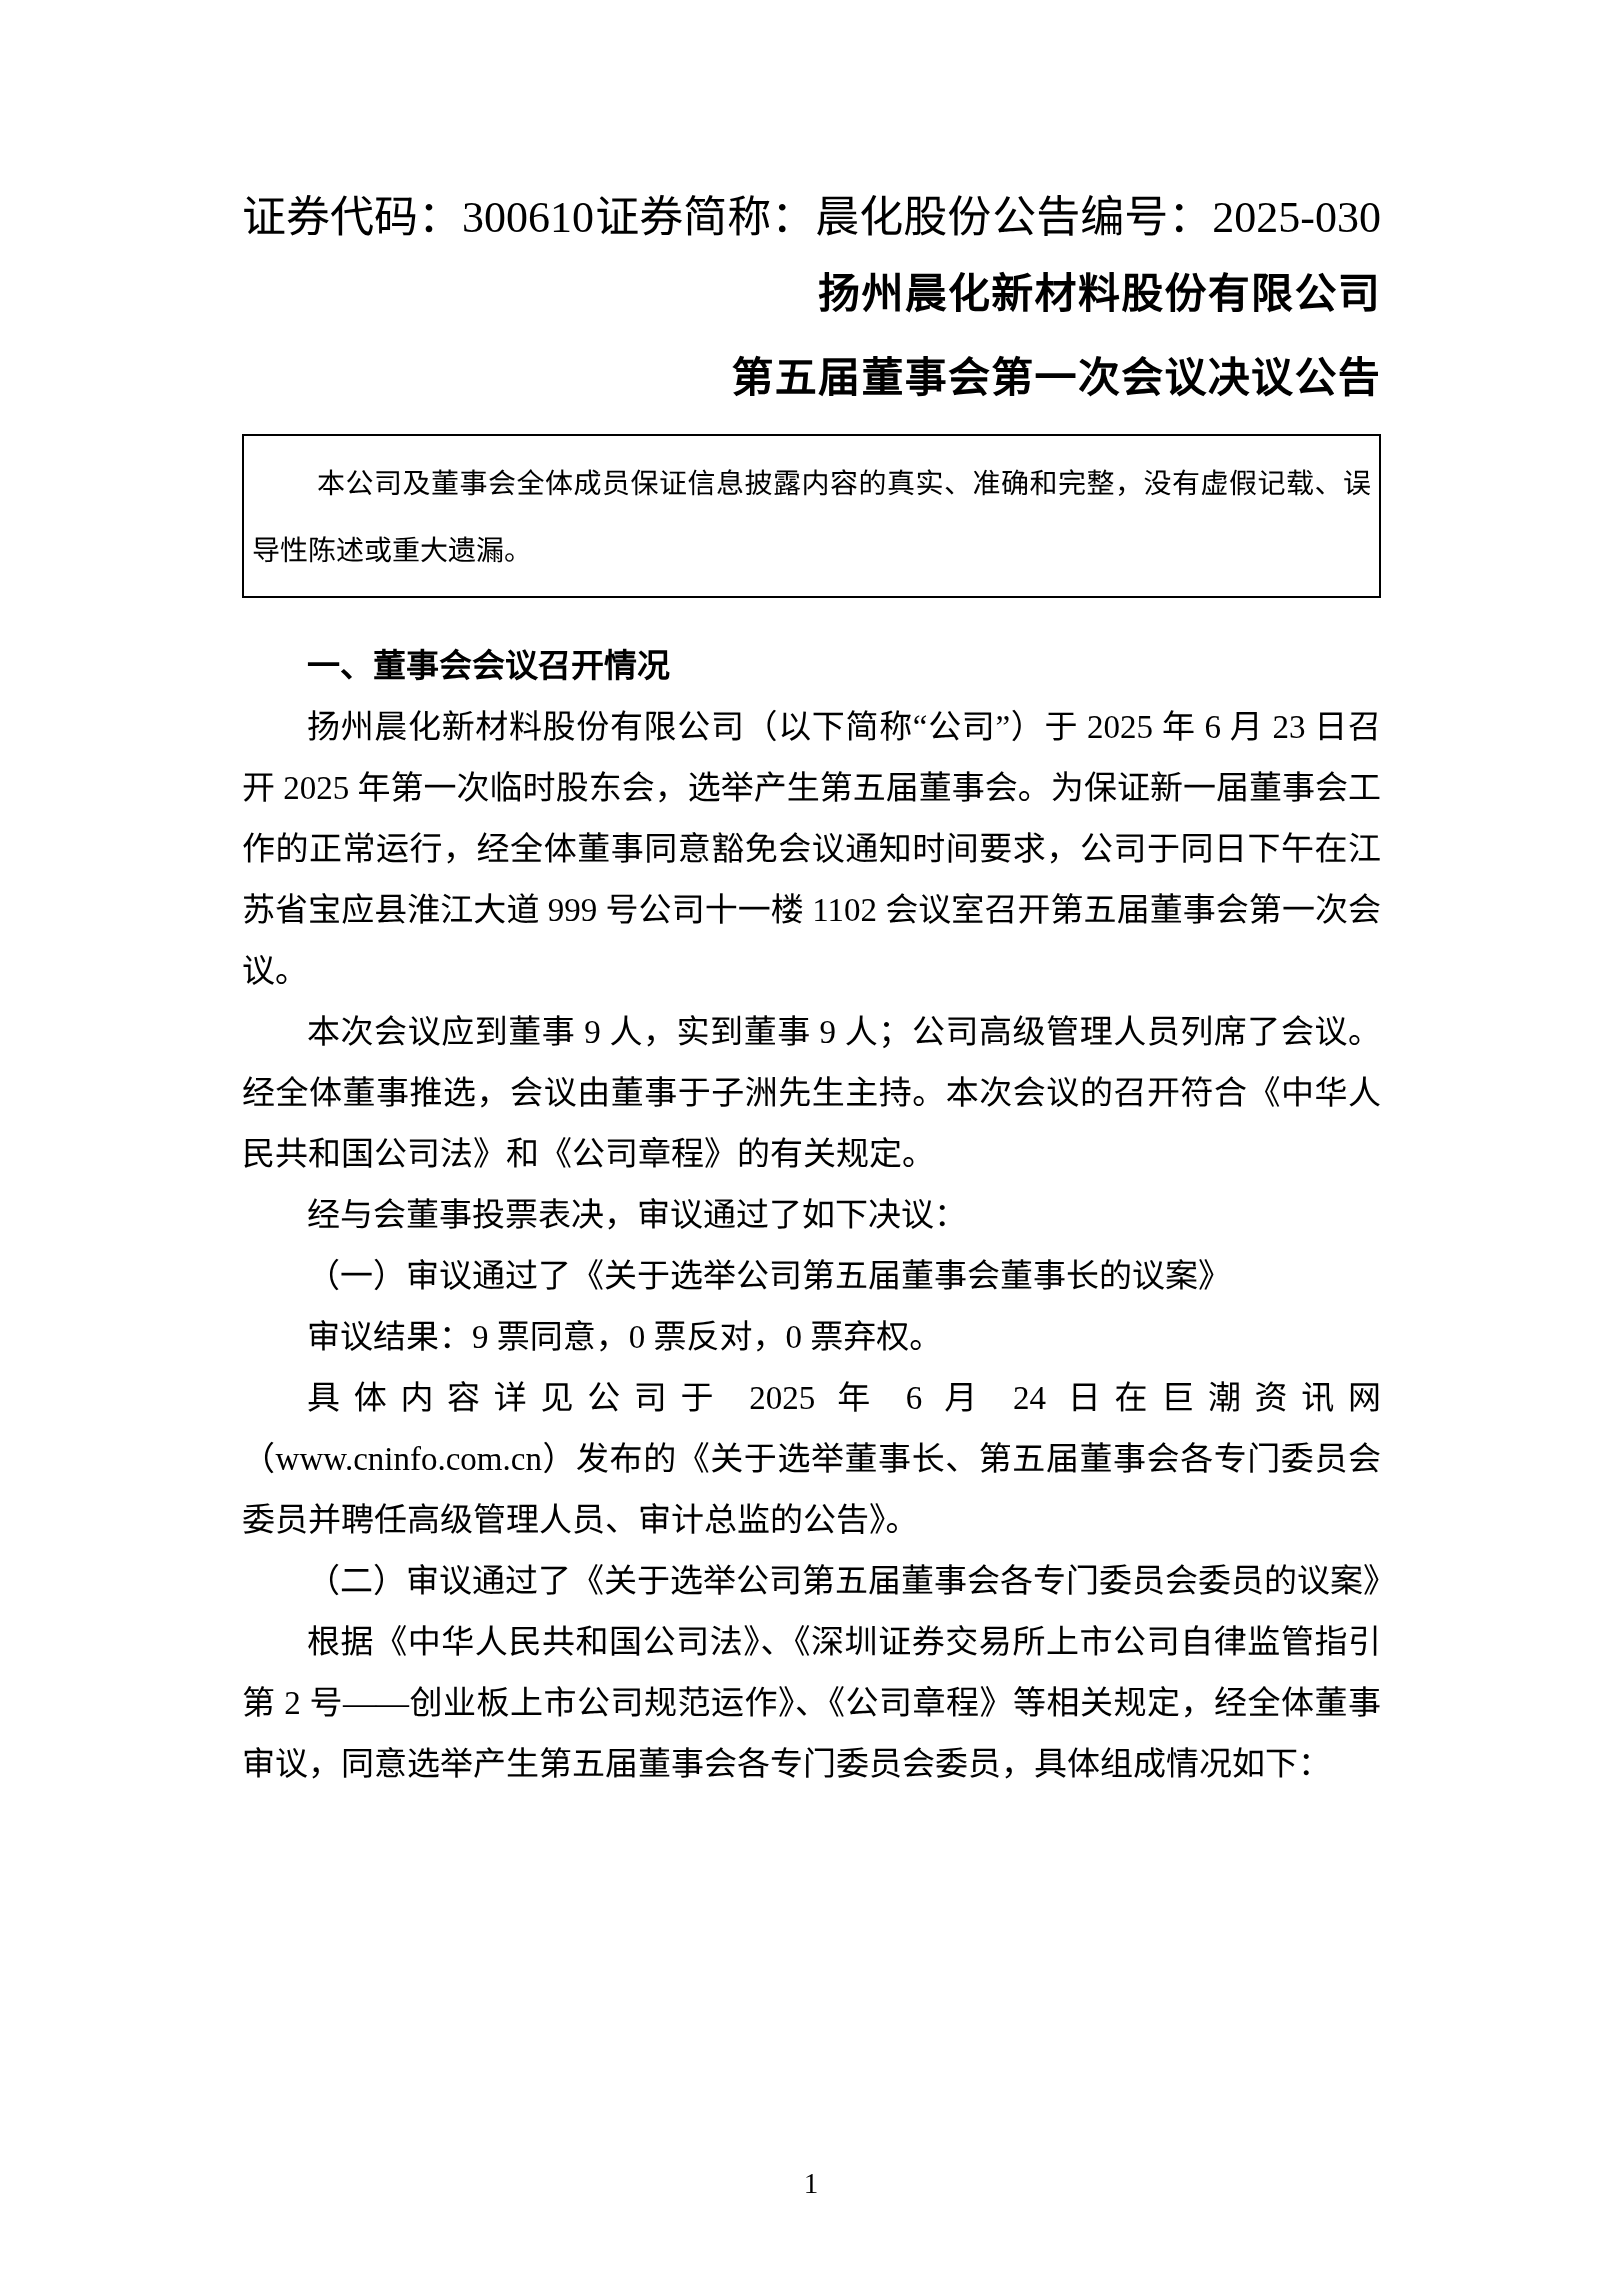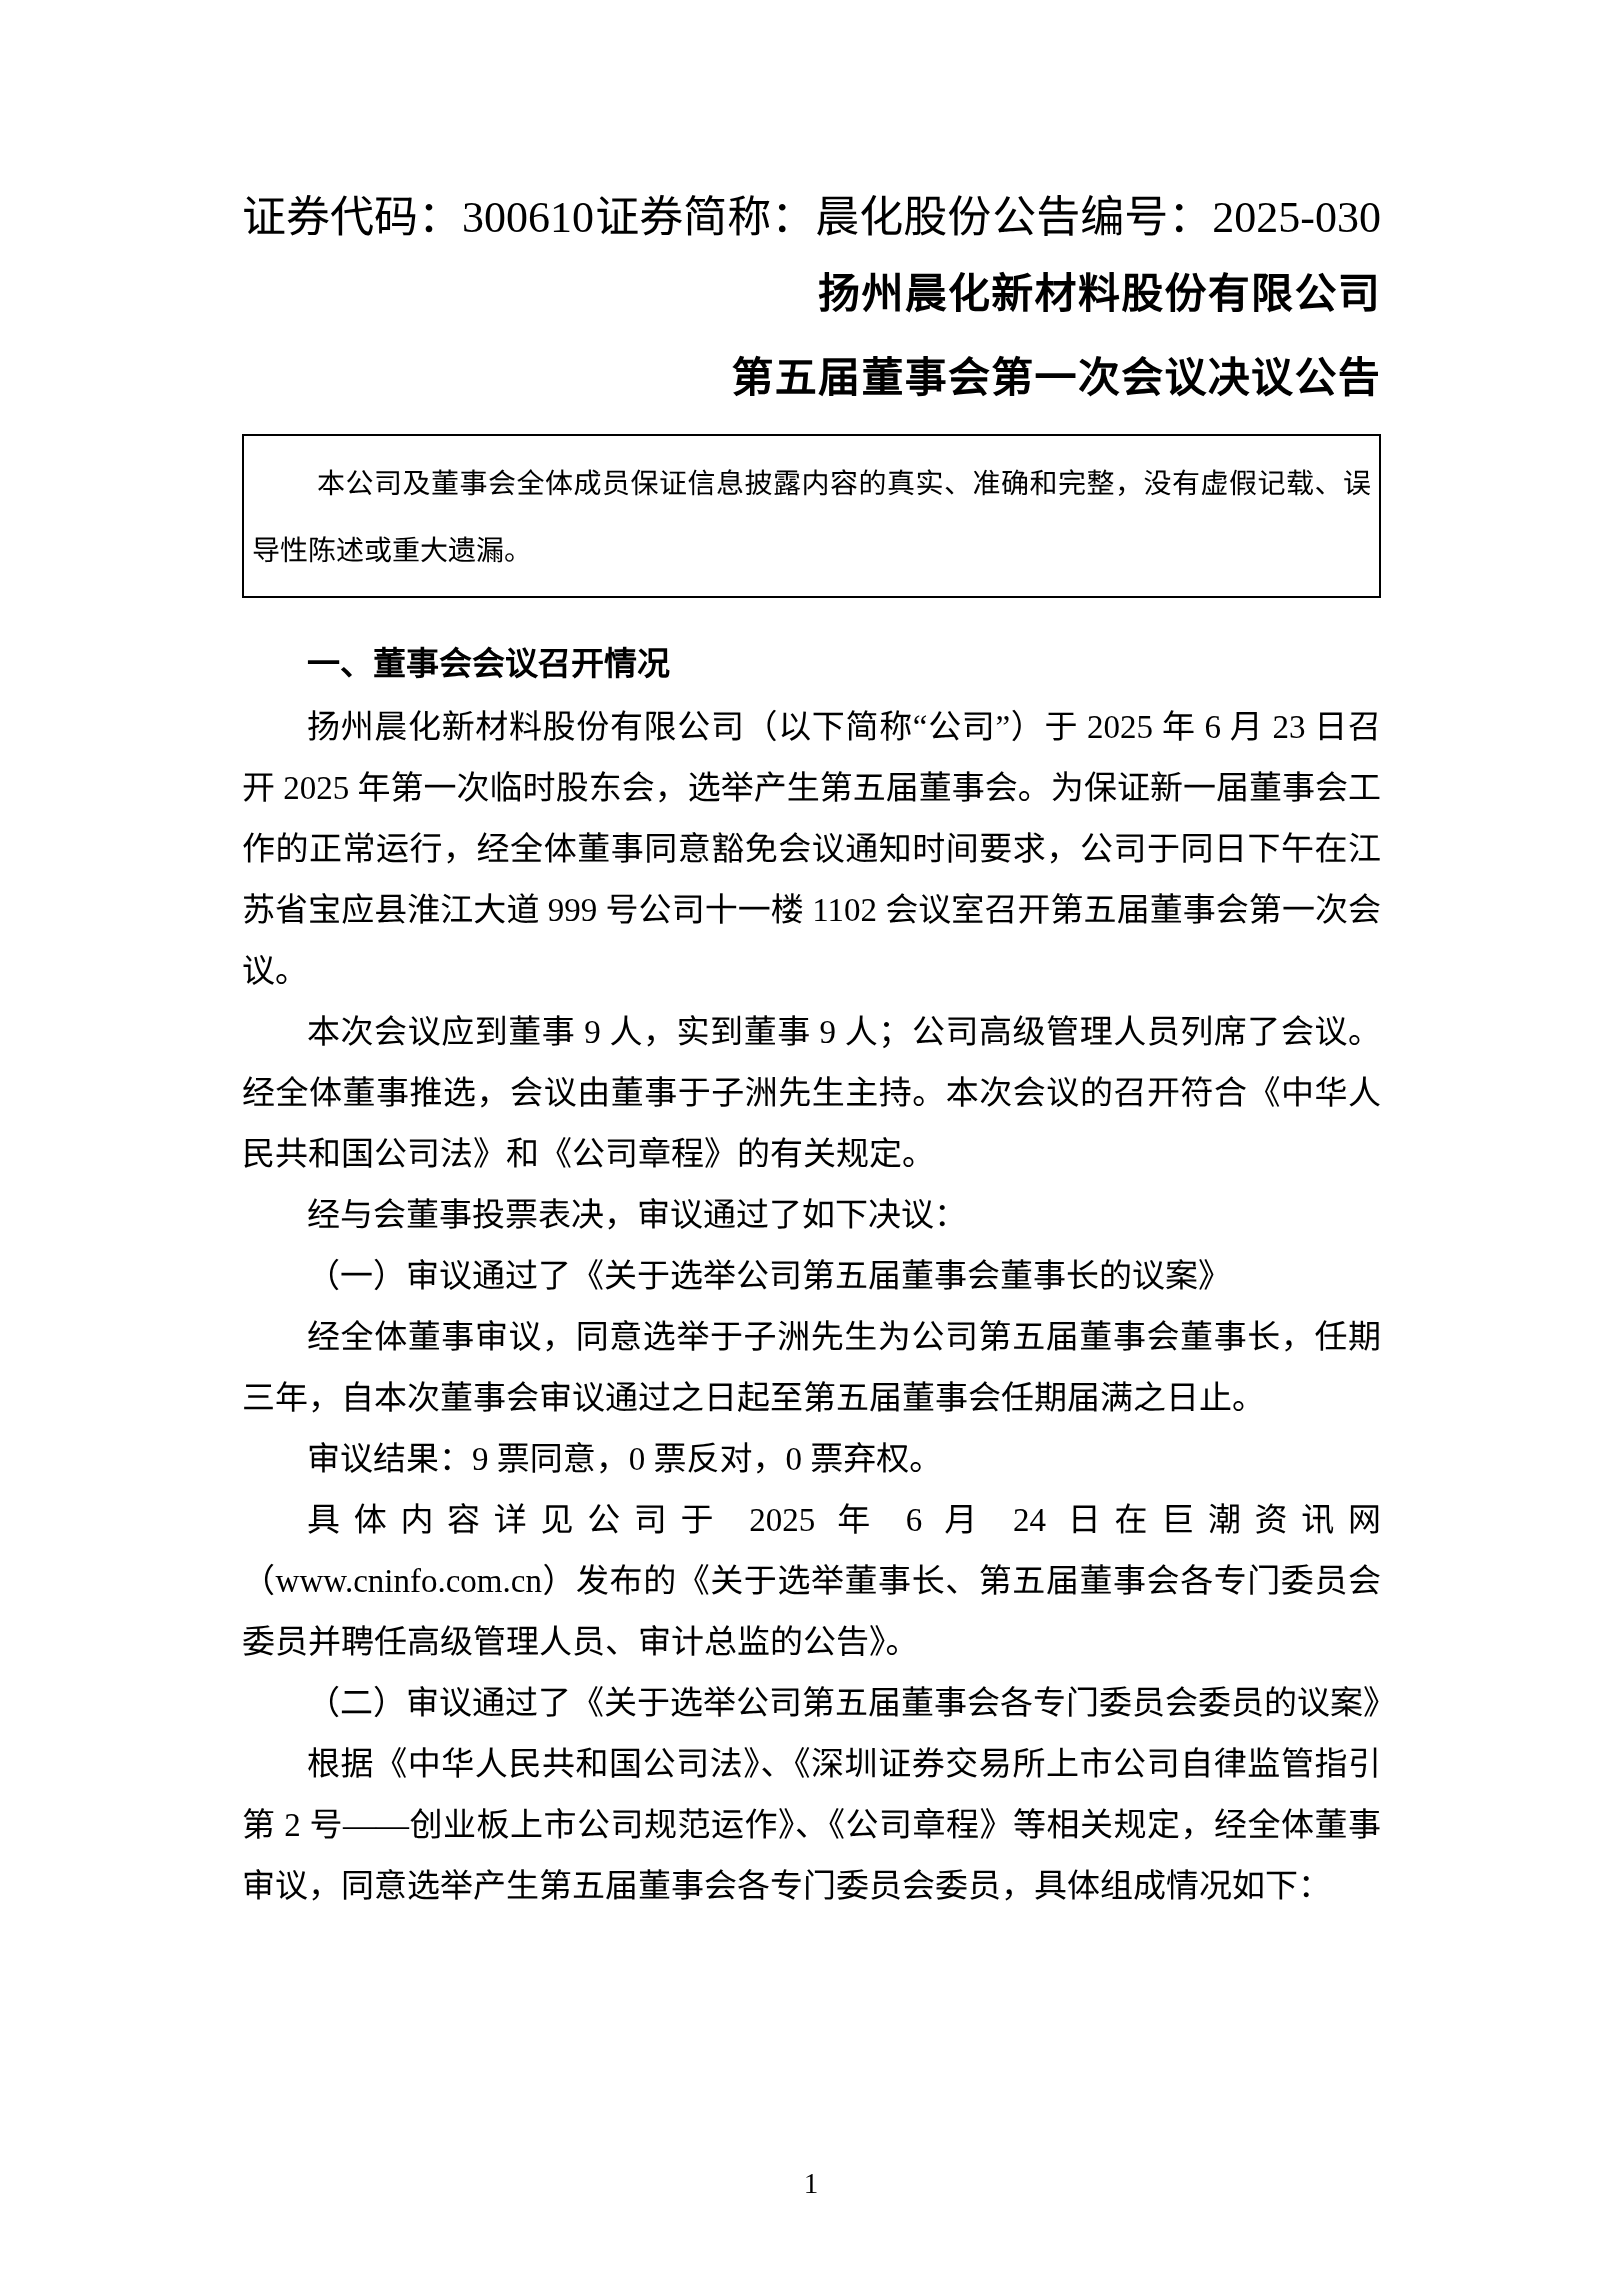--- a/index.html
+++ b/index.html
@@ -39,21 +39,21 @@
     text-align: justify;
   }
   .disclaimer-box .disclaimer-text { text-indent: 65px; }
   .document-body {
     margin-top: 38px;
     font-size: 33px;
     line-height: 61px;
     text-align: justify;
   }
   .document-body p { margin: 0; text-indent: 65px; }
-  .document-body p.heading { font-weight: bold; font-family: Liberation Mono, monospace; }
+  .document-body p.heading { font-weight: bold; }
   .page-number {
     position: absolute;
     left: 0;
     right: 0;
     bottom: 97px;
     text-align: center;
     font-size: 29px;
     line-height: 1;
   }
 </style>
@@ -76,21 +76,20 @@
   <div class="disclaimer-box">
     <div class="disclaimer-text">本公司及董事会全体成员保证信息披露内容的真实、准确和完整，没有虚假记载、误导性陈述或重大遗漏。</div>
   </div>
 
   <div class="document-body">
       <p class="heading">一、董事会会议召开情况</p>
       <p class="para">扬州晨化新材料股份有限公司（以下简称“公司”）于 2025 年 6 月 23 日召开 2025 年第一次临时股东会，选举产生第五届董事会。为保证新一届董事会工作的正常运行，经全体董事同意豁免会议通知时间要求，公司于同日下午在江苏省宝应县淮江大道 999 号公司十一楼 1102 会议室召开第五届董事会第一次会议。</p>
       <p class="para">本次会议应到董事 9 人，实到董事 9 人；公司高级管理人员列席了会议。经全体董事推选，会议由董事于子洲先生主持。本次会议的召开符合《中华人民共和国公司法》和《公司章程》的有关规定。</p>
       <p class="para">经与会董事投票表决，审议通过了如下决议：</p>
       <p class="para">（一）审议通过了《关于选举公司第五届董事会董事长的议案》</p>
-      <p class="para">经全体董事审议，同意选举于子洲先生为公司第五届董事会董事长，任期三年，自本次董事会审议通过之日起至第五届董事会任期届满之日止。</p>
       <p class="para">审议结果：9 票同意，0 票反对，0 票弃权。</p>
       <p class="para">具体内容详见公司于 2025 年 6 月 24 日在巨潮资讯网（www.cninfo.com.cn）发布的《关于选举董事长、第五届董事会各专门委员会委员并聘任高级管理人员、审计总监的公告》。</p>
       <p class="para">（二）审议通过了《关于选举公司第五届董事会各专门委员会委员的议案》</p>
       <p class="para">根据《中华人民共和国公司法》、《深圳证券交易所上市公司自律监管指引第 2 号——创业板上市公司规范运作》、《公司章程》等相关规定，经全体董事审议，同意选举产生第五届董事会各专门委员会委员，具体组成情况如下：</p>
     </div>
 
   <div class="page-number">1</div>
 
 </div>
 

